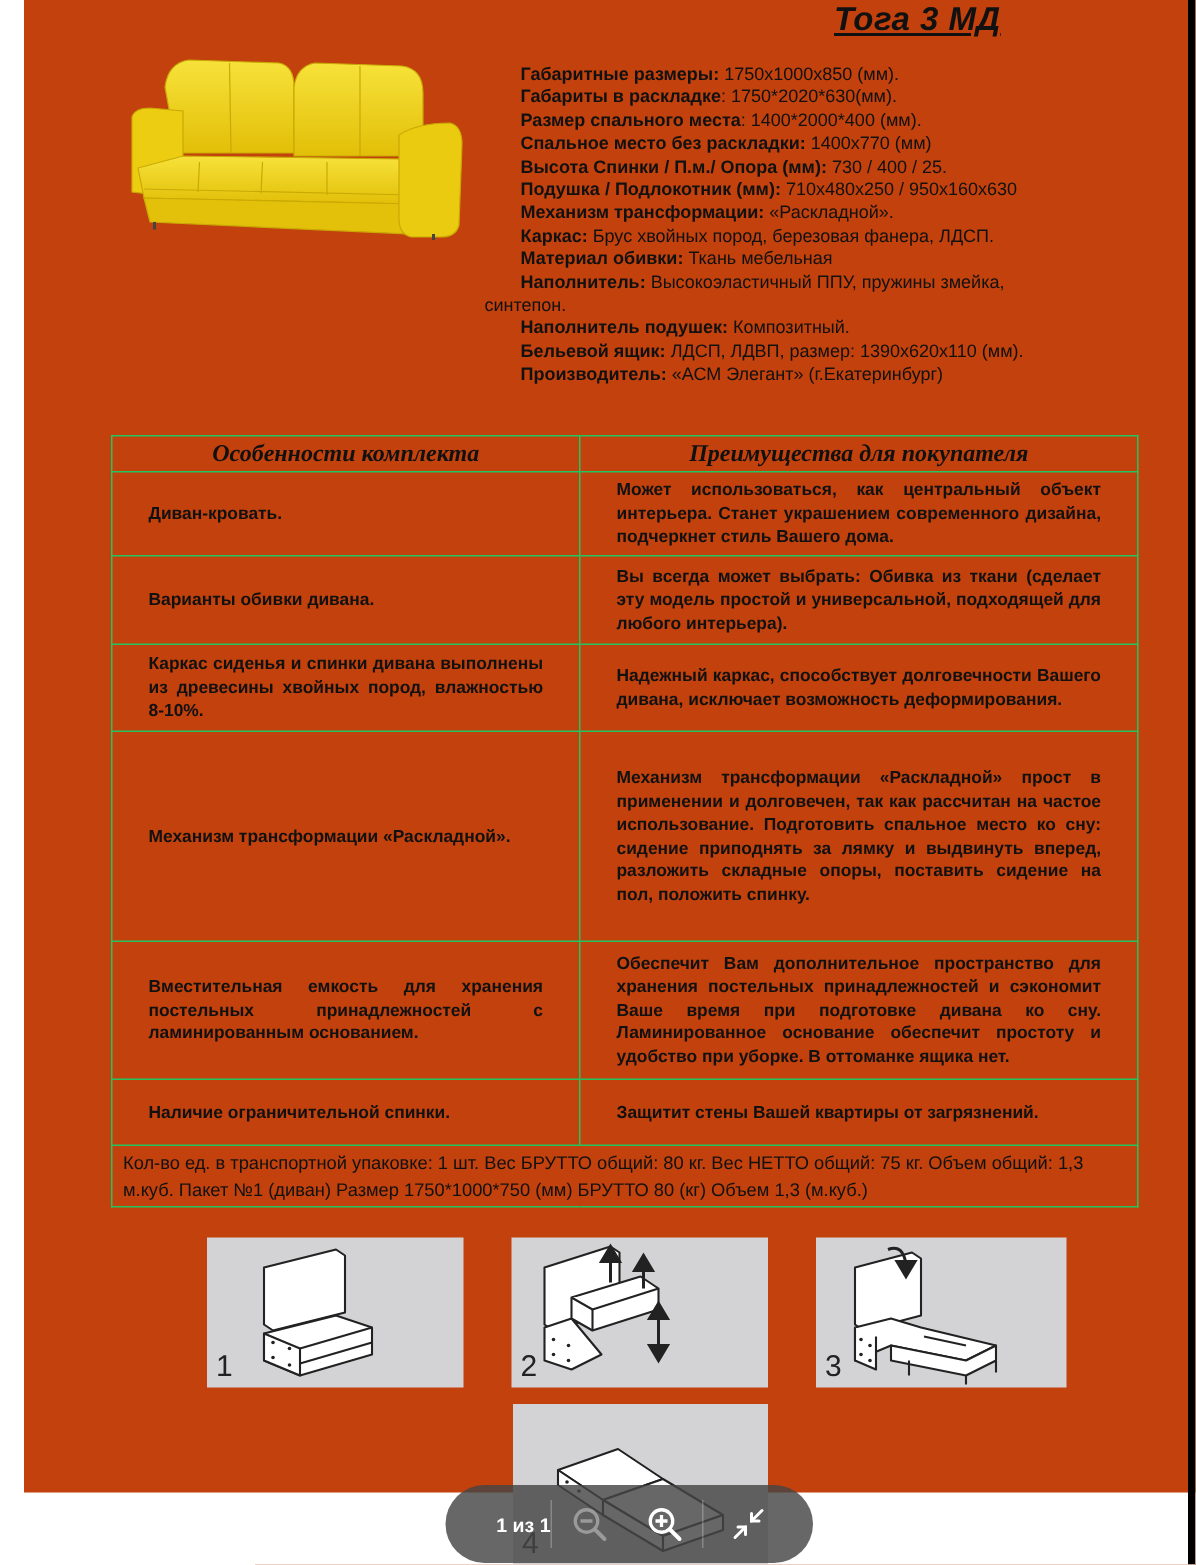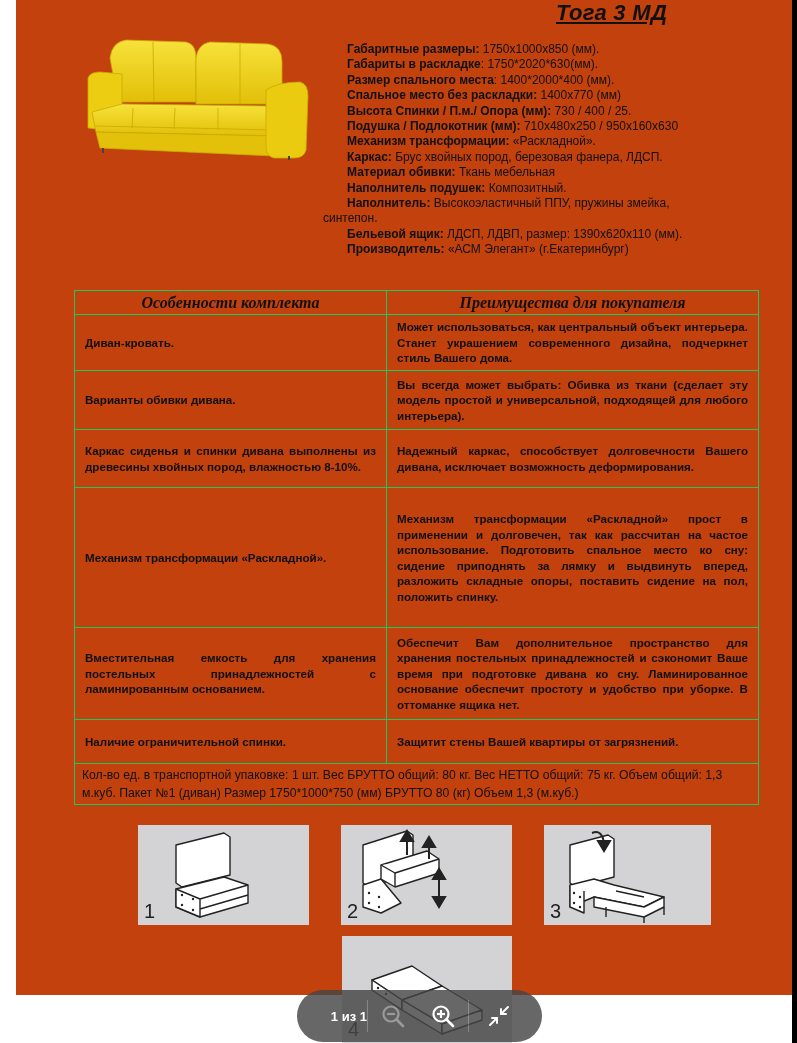--- a/index.html
+++ b/index.html
@@ -13,21 +13,21 @@
   .sofa { position: absolute; left: 62px; top: 32px; width: 236px; height: 128px; }
 
   .specs { position: absolute; left: 307px; top: 42px; width: 400px; font-size: 12px; line-height: 15.4px; }
   .specs .row { white-space: nowrap; }
   .specs b { font-weight: bold; padding-left: 24px; }
   .specs .wrap { white-space: normal; }
 
   table.feat { position: absolute; left: 58px; top: 290px; width: 685px; border-collapse: collapse; font-size: 11.6px; font-weight: bold; }
   table.feat td, table.feat th { border: 1px solid #22c55e; vertical-align: middle; }
   table.feat th { font-family: "Liberation Serif", serif; font-style: italic; font-weight: bold; font-size: 16px; height: 24px; text-align: center; }
-  table.feat td { padding: 2px 10px; line-height: 15.5px; text-align: justify; }
+  table.feat td { padding: 2px 24px; line-height: 15.5px; text-align: justify; }
   table.feat td.left { width: 312px; }
   table.feat td.footer { font-weight: normal; font-size: 12.2px; line-height: 18px; text-align: left; padding: 2px 7px; margin-left: 41px; }
 
   .steps { position: absolute; left: 0; top: 0; }
   .step { position: absolute; background: #d3d3d5; }
   .step .num { position: absolute; left: 6px; bottom: 2px; font-size: 20px; color: #222; }
   .step svg { position: absolute; left: 0; top: 0; }
 
   .viewer { position: absolute; left: 281px; top: 990px; width: 245px; height: 52px; border-radius: 26px; background: rgba(70,70,70,0.82); display: flex; align-items: center; }
   .viewer .pages { width: 70px; text-align: right; color: #fff; font-size: 13px; font-weight: bold; }
@@ -73,22 +73,22 @@
   <div class="specs">
     <div class="row"><b>Габаритные размеры:</b><span> 1750x1000x850 (мм).</span></div>
     <div class="row"><b>Габариты в раскладке</b><span>: 1750*2020*630(мм).</span></div>
     <div class="row"><b>Размер спального места</b><span>: 1400*2000*400 (мм).</span></div>
     <div class="row"><b>Спальное место без раскладки:</b><span> 1400x770 (мм)</span></div>
     <div class="row"><b>Высота Спинки / П.м./ Опора (мм):</b><span> 730 / 400 / 25.</span></div>
     <div class="row"><b>Подушка / Подлокотник (мм):</b><span> 710x480x250 / 950x160x630</span></div>
     <div class="row"><b>Механизм трансформации:</b><span> «Раскладной».</span></div>
     <div class="row"><b>Каркас:</b><span> Брус хвойных пород, березовая фанера, ЛДСП.</span></div>
     <div class="row"><b>Материал обивки:</b><span> Ткань мебельная</span></div>
+    <div class="row wrap" style="width:370px"><b>Наполнитель:</b><span> Высокоэластичный ППУ, пружины змейка, синтепон.</span></div>
     <div class="row"><b>Наполнитель подушек:</b><span> Композитный.</span></div>
-    <div class="row wrap" style="width:370px"><b>Наполнитель:</b><span> Высокоэластичный ППУ, пружины змейка, синтепон.</span></div>
     <div class="row"><b>Бельевой ящик:</b><span> ЛДСП, ЛДВП, размер: 1390x620x110 (мм).</span></div>
     <div class="row"><b>Производитель:</b><span> «АСМ Элегант» (г.Екатеринбург)</span></div>
   </div>
 
   <table class="feat">
     <tbody>
         <tr>
       <th>Особенности комплекта</th>
       <th>Преимущества для покупателя</th>
     </tr>

